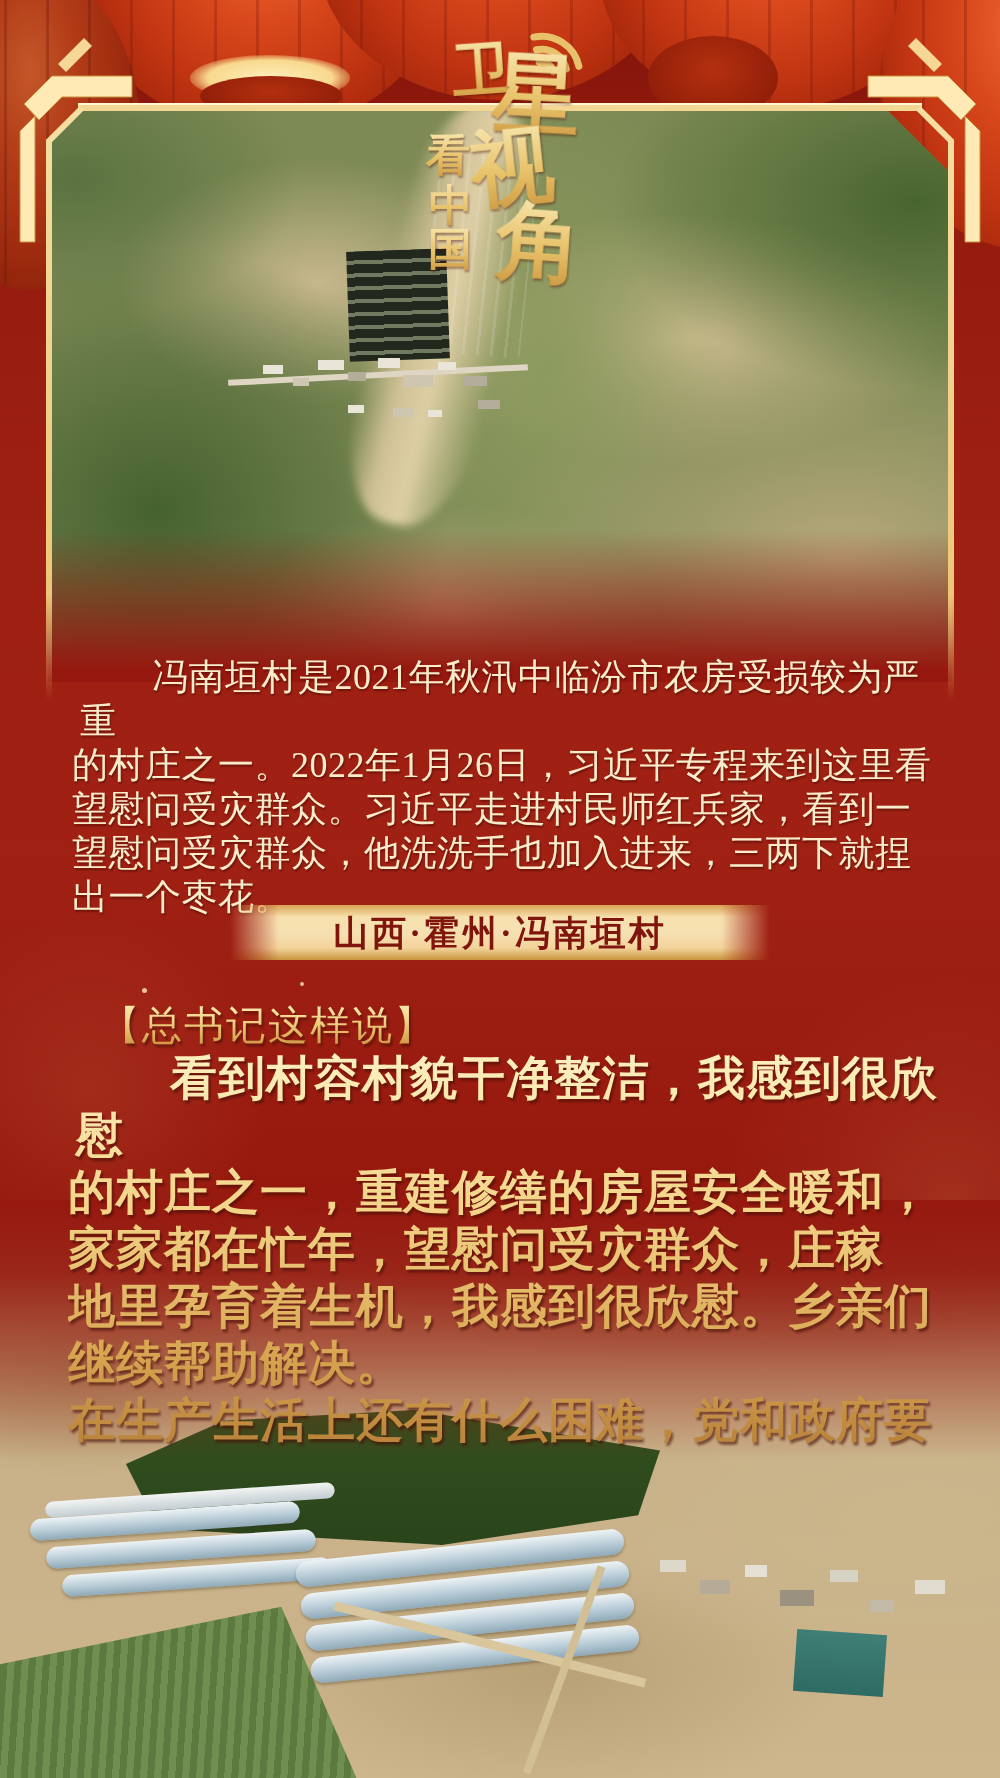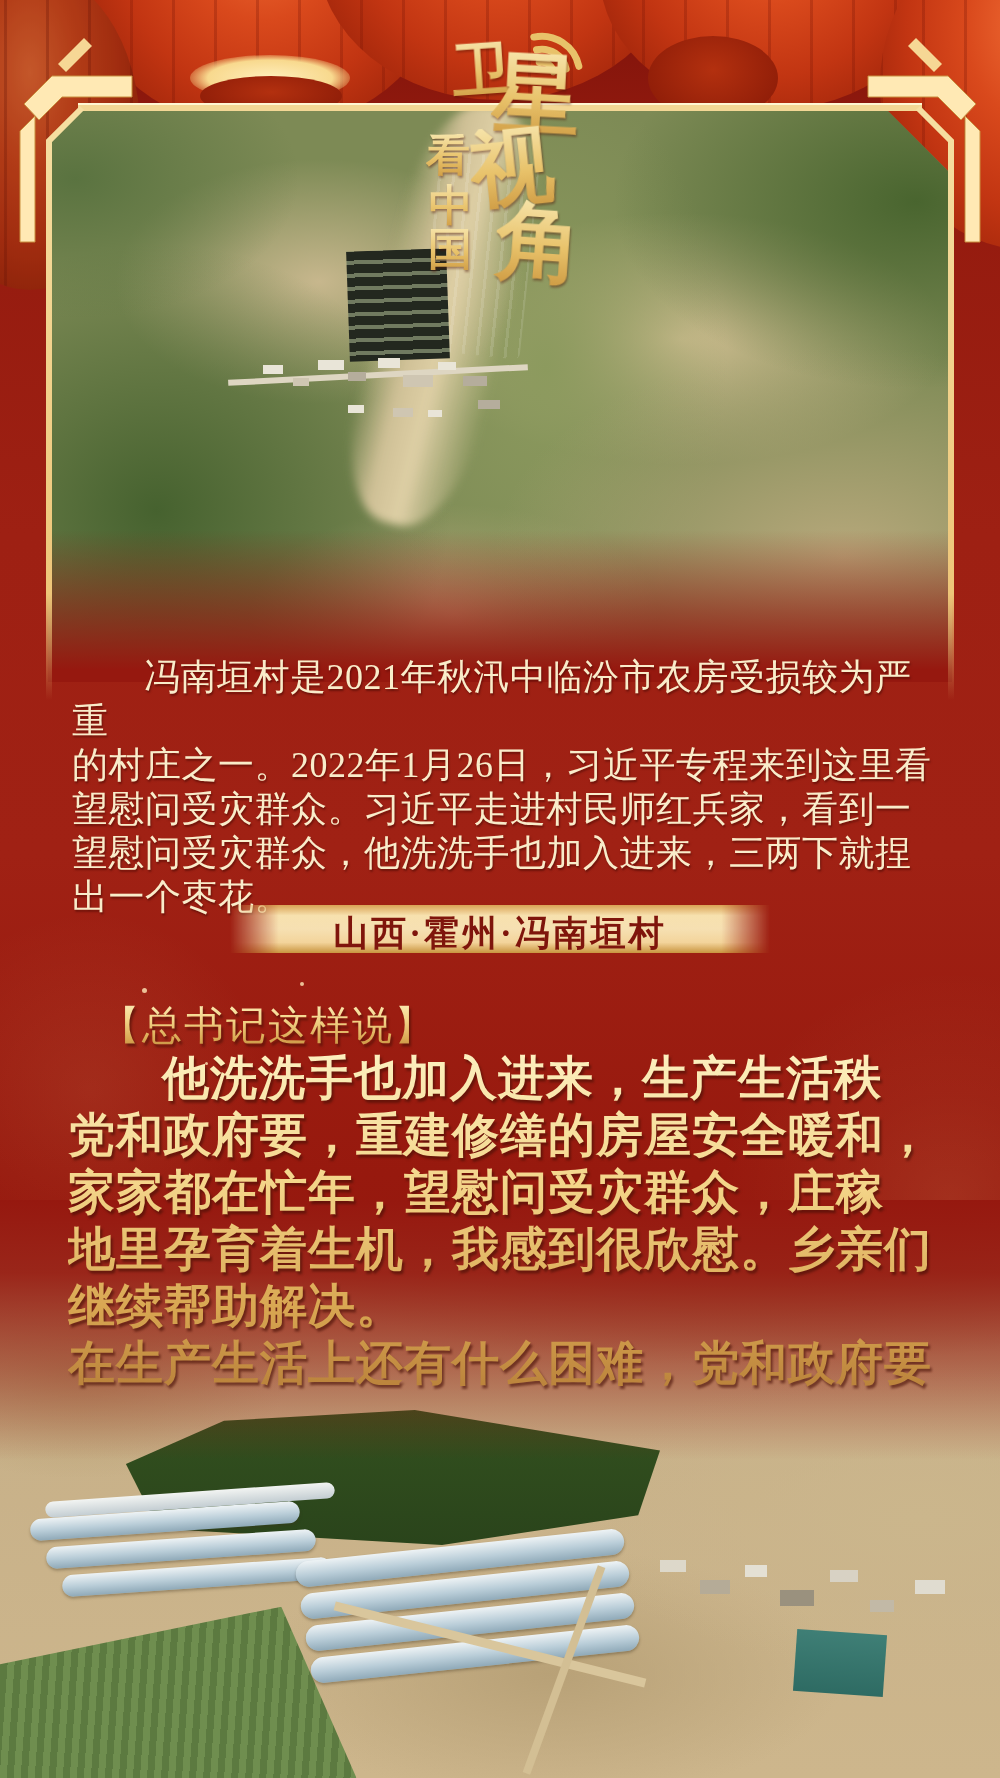--- a/index.html
+++ b/index.html
@@ -65,22 +65,22 @@
   .frame-svg{left:0;top:0;z-index:4;pointer-events:none;}
   
   .logo-char{position:absolute;z-index:5;color:#e3bc62;
     background:linear-gradient(180deg,#f6e3a8 0%,#e8c26a 55%,#cf9c44 100%);
     -webkit-background-clip:text;background-clip:text;-webkit-text-fill-color:transparent;
     filter:drop-shadow(1px 2px 1px rgba(80,20,5,.45));font-weight:bold;line-height:1;}
   .signal{position:absolute;z-index:5;transform:rotate(-12deg);}
   
   .intro{left:72px;top:655px;width:860px;z-index:6;color:#f9ecca;font-size:36px;line-height:44px;
     letter-spacing:.5px;text-shadow:1px 2px 2px rgba(60,5,0,.5);}
-  .indent{text-indent:2em;}
-  .banner{left:230px;top:905px;width:540px;height:48px;z-index:6;text-align:center;line-height:57px;
+  .indent{text-indent:2em;margin-left:8px;}
+  .banner{left:230px;top:905px;width:540px;height:55px;z-index:6;text-align:center;line-height:57px;
     background:linear-gradient(180deg,#d9a254 0%,#f7e1ae 22%,#f6e0b2 50%,#f3d49b 78%,#c9953f 100%);
     -webkit-mask-image:linear-gradient(90deg,transparent 0%,#000 9%,#000 91%,transparent 100%);
     mask-image:linear-gradient(90deg,transparent 0%,#000 9%,#000 91%,transparent 100%);}
   .banner-text{color:#7f150c;font-size:35px;font-weight:bold;letter-spacing:3px;}
   .gold-grad{background:linear-gradient(180deg,#fdf0c0 0%,#f3d488 40%,#d9a752 75%,#b9813a 100%);
     -webkit-background-clip:text;background-clip:text;-webkit-text-fill-color:transparent;color:#eec877;
     filter:drop-shadow(2px 3px 1px rgba(70,15,5,.6));}
   .quote-header{left:100px;top:998px;z-index:6;font-size:40px;font-weight:normal;
     font-family:"Liberation Sans","DejaVu Sans",sans-serif;letter-spacing:2px;}
   .quote{left:68px;top:1050px;width:874px;z-index:6;font-size:47px;line-height:57px;font-weight:bold;letter-spacing:1px;}
@@ -196,21 +196,21 @@
     <div>望慰问受灾群众，他洗洗手也加入进来，三两下就捏</div>
     <div>出一个枣花。</div>
   </div>
 
   <div class="abs banner">
     <span class="banner-text">山西·霍州·冯南垣村</span>
   </div>
 
   <div class="abs quote-header gold-grad">【总书记这样说】</div>
   <div class="abs quote gold-grad">
-    <div class="indent">他洗洗手也加入进来，生产生活秩</div>
-    <div>党和政府要，重建修缮的房屋安全暖和，</div>
+    <div class="indent">看到村容村貌干净整洁，我感到很欣慰</div>
+    <div>的村庄之一，重建修缮的房屋安全暖和，</div>
     <div>家家都在忙年，望慰问受灾群众，庄稼</div>
     <div>地里孕育着生机，我感到很欣慰。乡亲们</div>
     <div>继续帮助解决。</div>
     <div>在生产生活上还有什么困难，党和政府要</div>
   </div>
 
 </div>
 
 </body></html>

